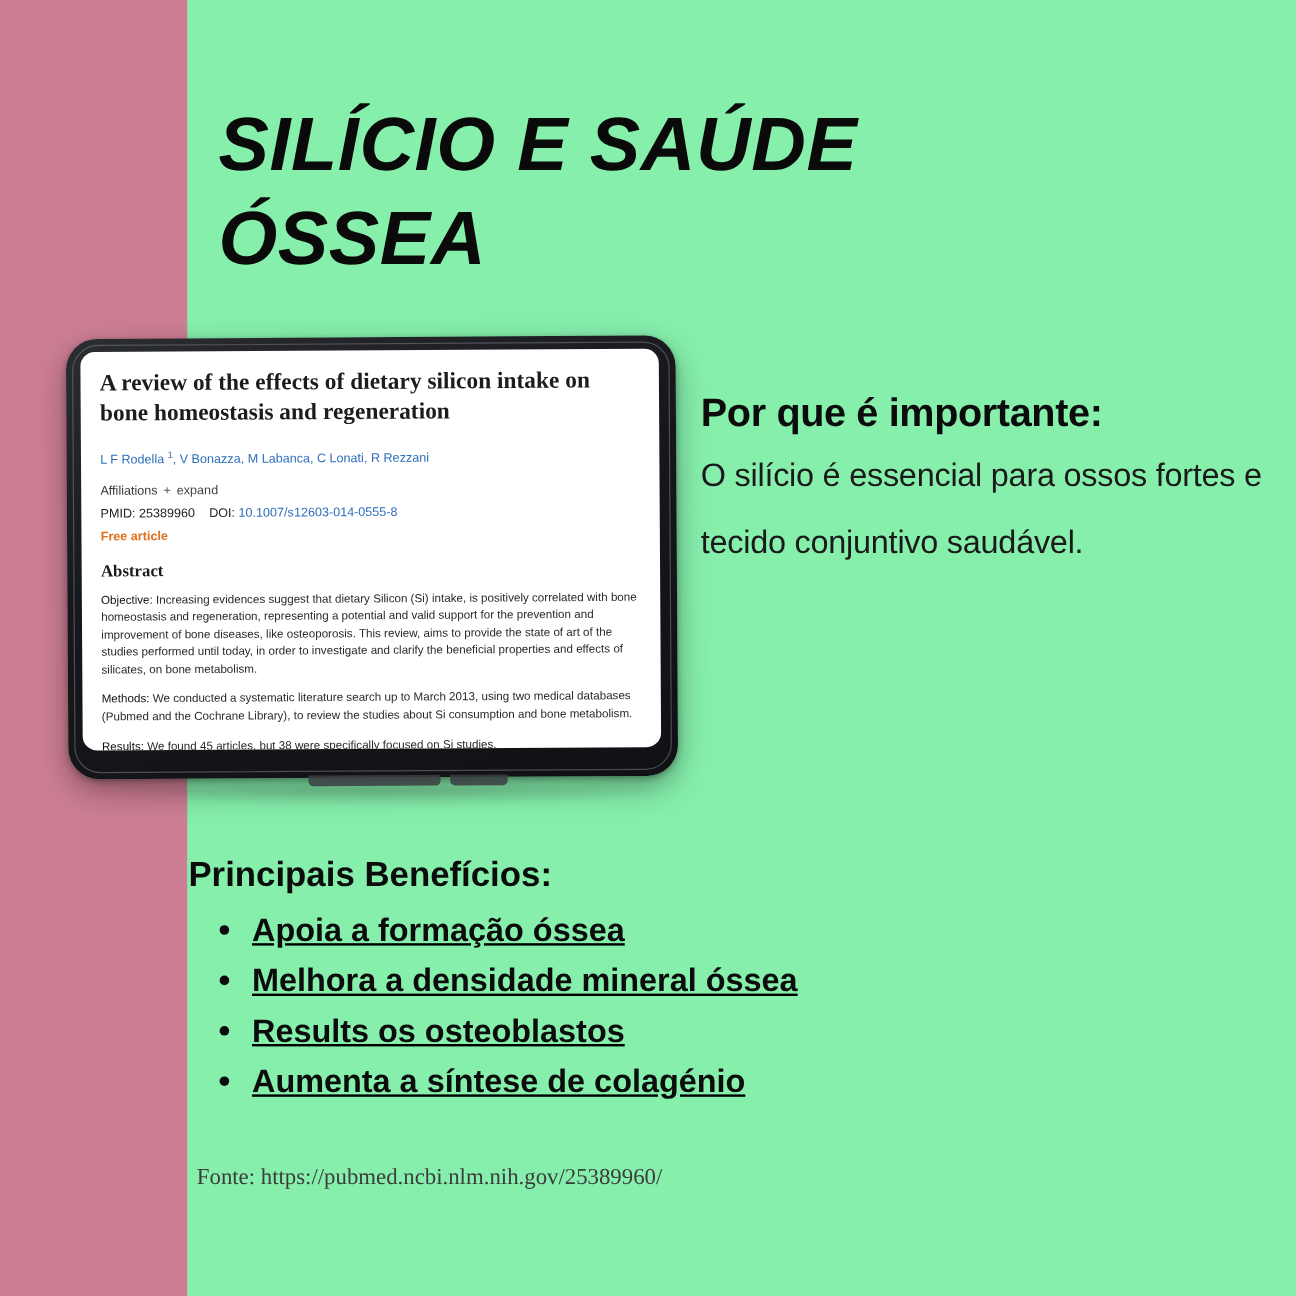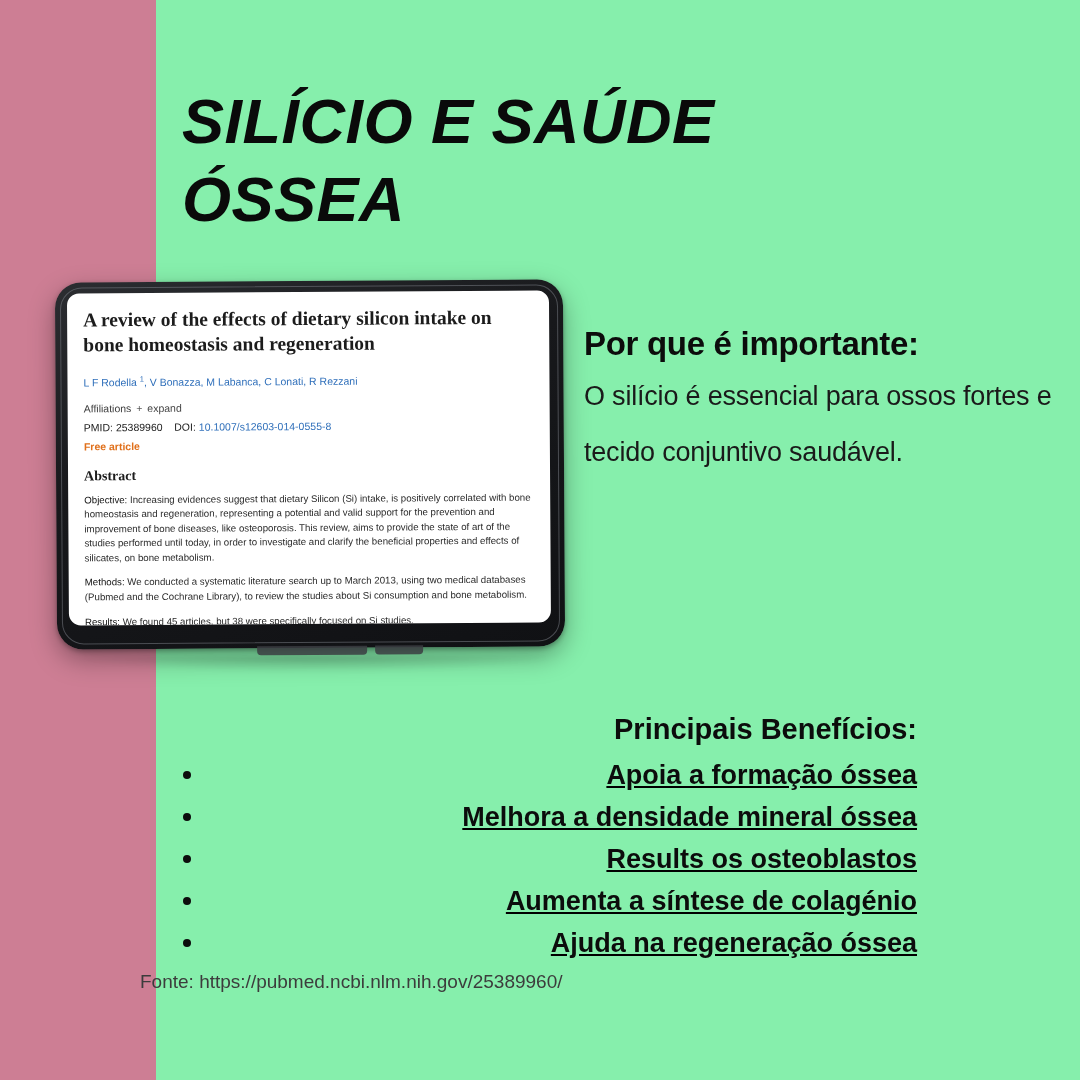--- a/index.html
+++ b/index.html
@@ -89,39 +89,39 @@
   .info-head{
     font-size:33px;line-height:44px;font-weight:700;color:#0c0c0c;
     letter-spacing:-0.3px;margin-bottom:2px;
   }
   .info-body{
     font-size:27px;line-height:56px;font-weight:400;color:#1a1a1a;
     letter-spacing:-0.2px;
   }
 
   
-  .benefits{position:absolute;left:157px;top:710px;width:760px;text-align:right;}
+  .benefits{position:absolute;left:157px;top:710px;width:760px;}
   .benefits-head{
     font-size:29px;line-height:38px;font-weight:700;color:#0c0c0c;
     margin-bottom:6px;
   }
   .benefits ul{list-style:none;margin:0;padding:0 0 0 26px;text-decoration:underline;}
   .benefits li{
     font-size:27px;line-height:42px;font-weight:700;color:#0c0c0c;
     position:relative;padding-left:27px;
   }
   .benefits li .bullet{
     position:absolute;left:0;top:17px;width:8px;height:8px;
     border-radius:50%;background:#0c0c0c;
   }
 
   
   .source{
-    position:absolute;left:140px;top:969px;
-    font-size:19px;line-height:26px;color:#3c3c3c;font-weight:400;
+    position:absolute;left:164px;top:969px;
+    font-size:19px;line-height:26px;color:#3c3c3c;font-weight:400;font-family:Liberation Serif, serif;
   }
 </style>
 </head>
 <body>
 
 <div class="canvas">
 
   <div class="pink-band"></div>
 
   <div class="main-title">SILÍCIO E SAÚDE
@@ -193,22 +193,18 @@
         <span>Melhora a densidade mineral óssea</span>
       </li>
       <li>
         <span class="bullet"></span>
         <span>Results os osteoblastos</span>
       </li>
       <li>
         <span class="bullet"></span>
         <span>Aumenta a síntese de colagénio</span>
       </li>
-      <li>
-        <span class="bullet"></span>
-        <span>Ajuda na regeneração óssea</span>
-      </li>
     </ul>
   </div>
 
   <div class="source">Fonte: https://pubmed.ncbi.nlm.nih.gov/25389960/</div>
 
 </div>
 
 </body></html>

